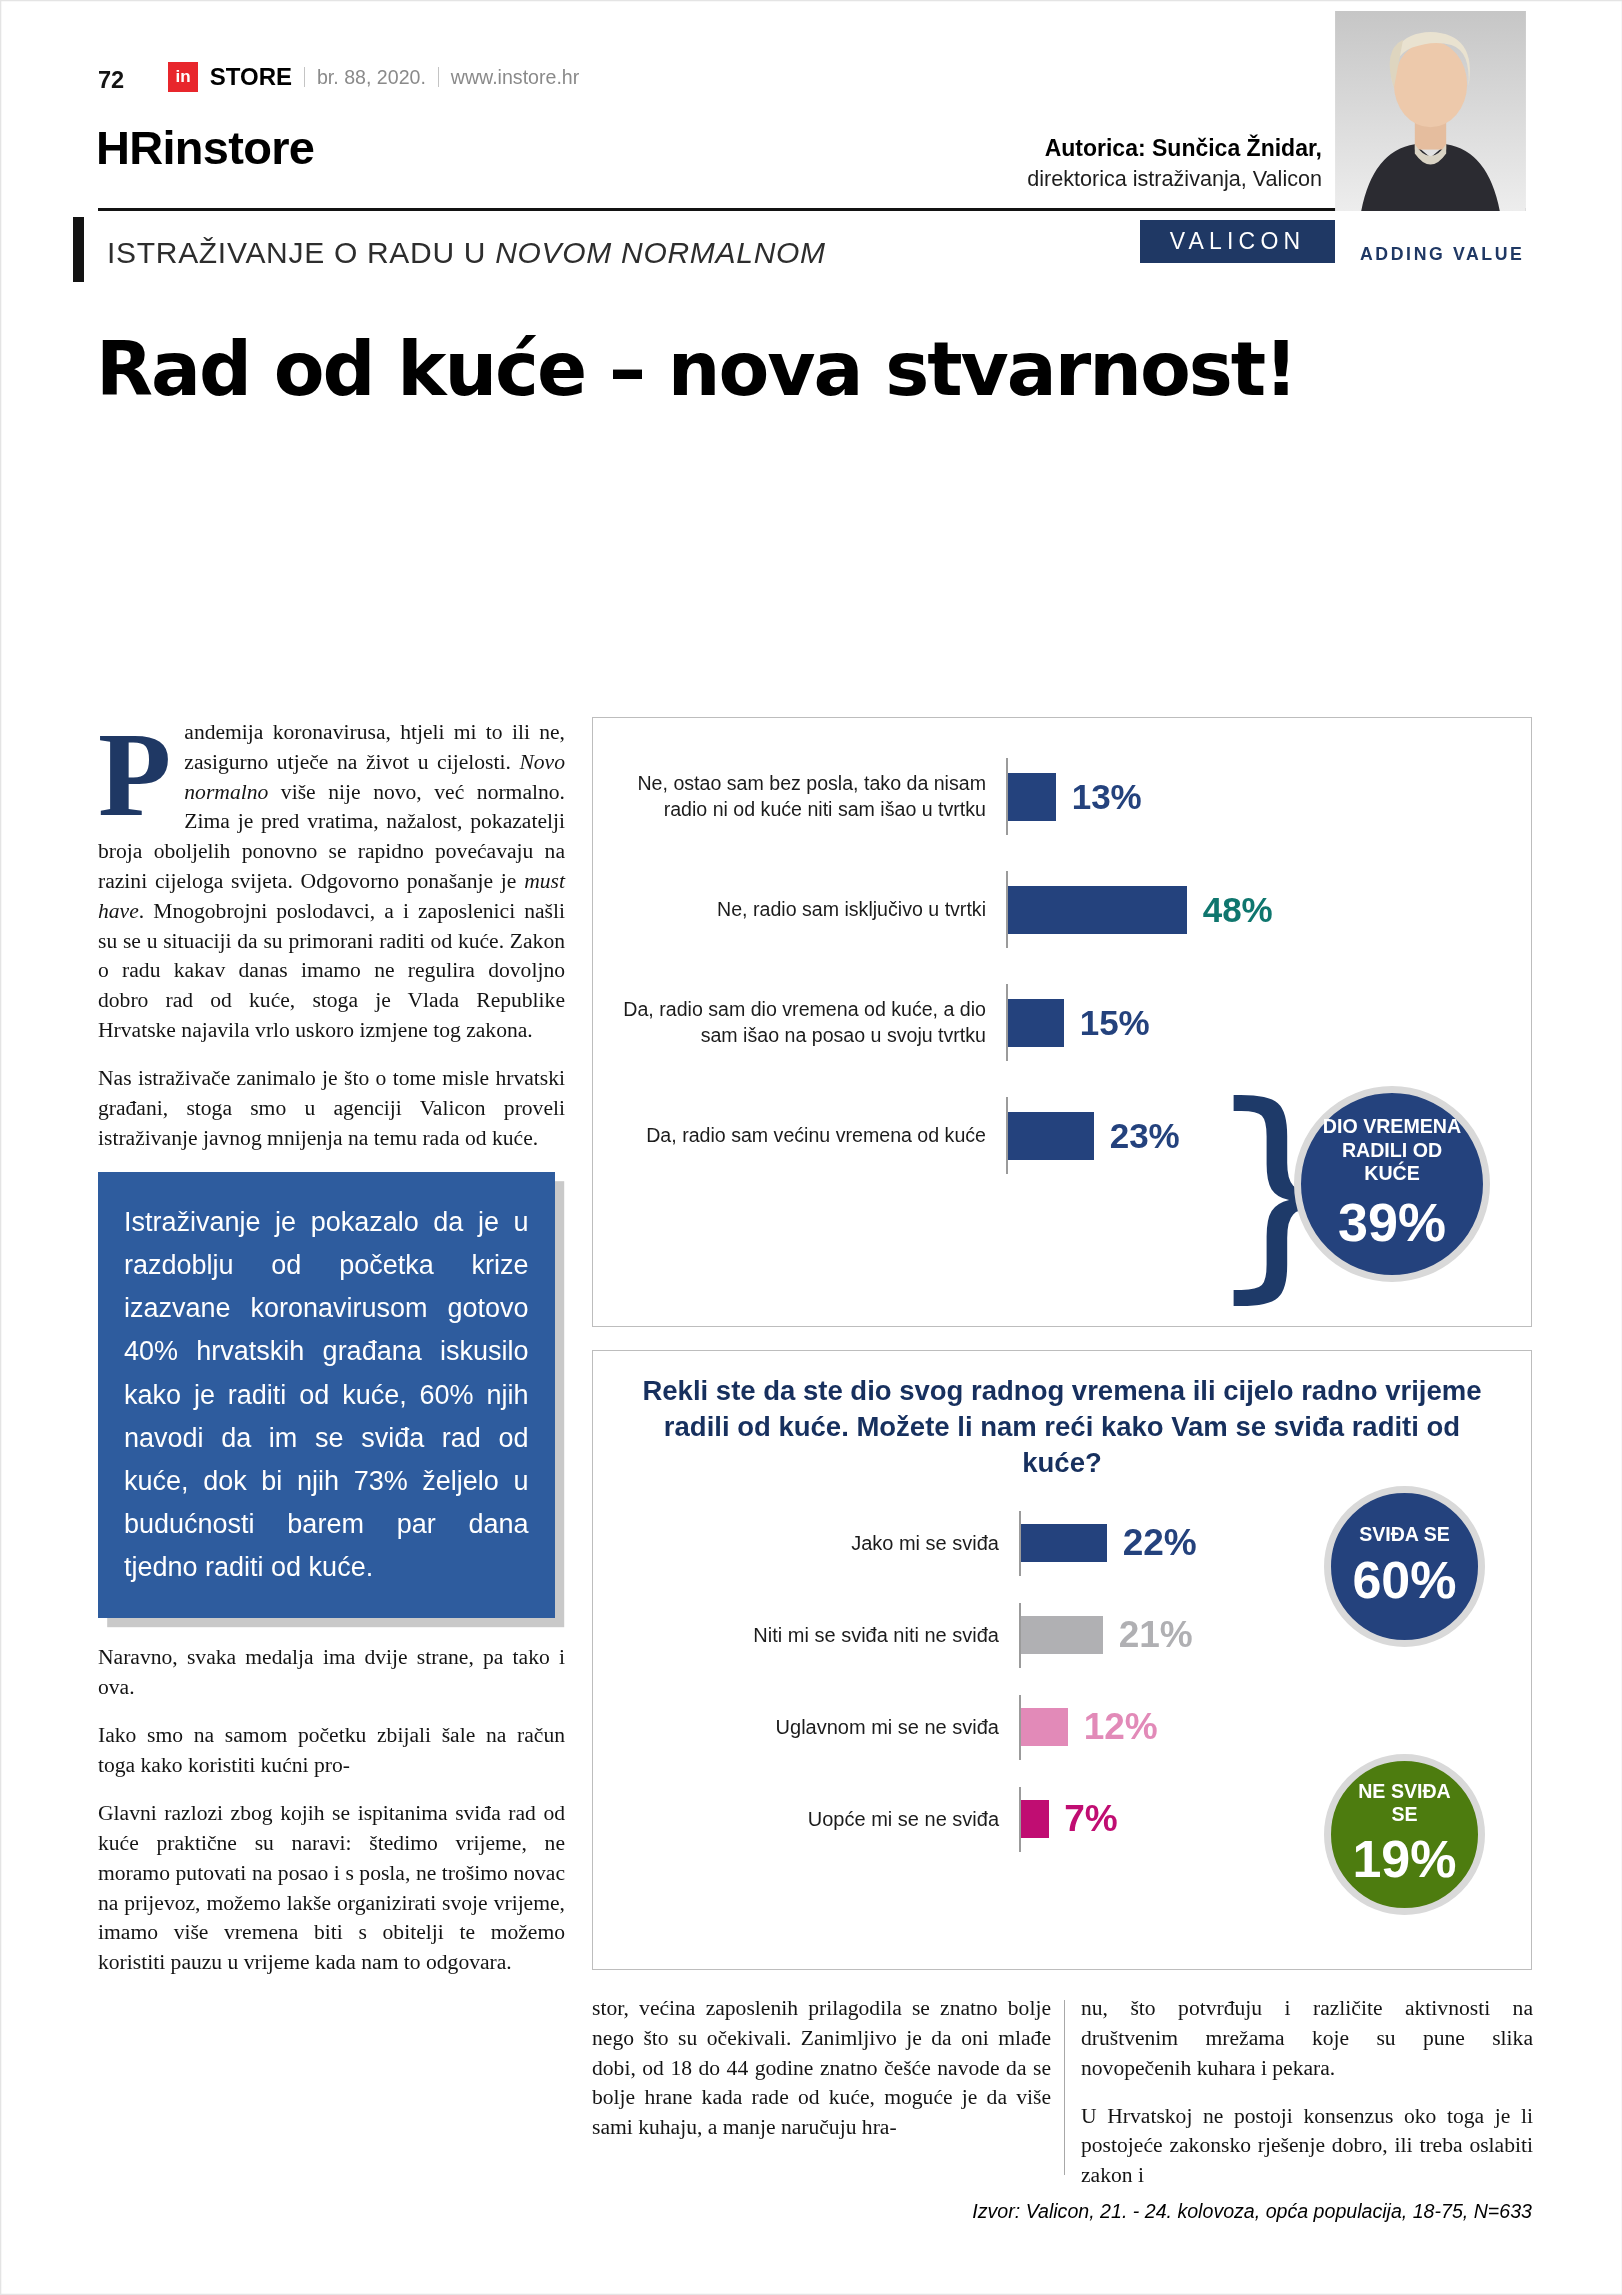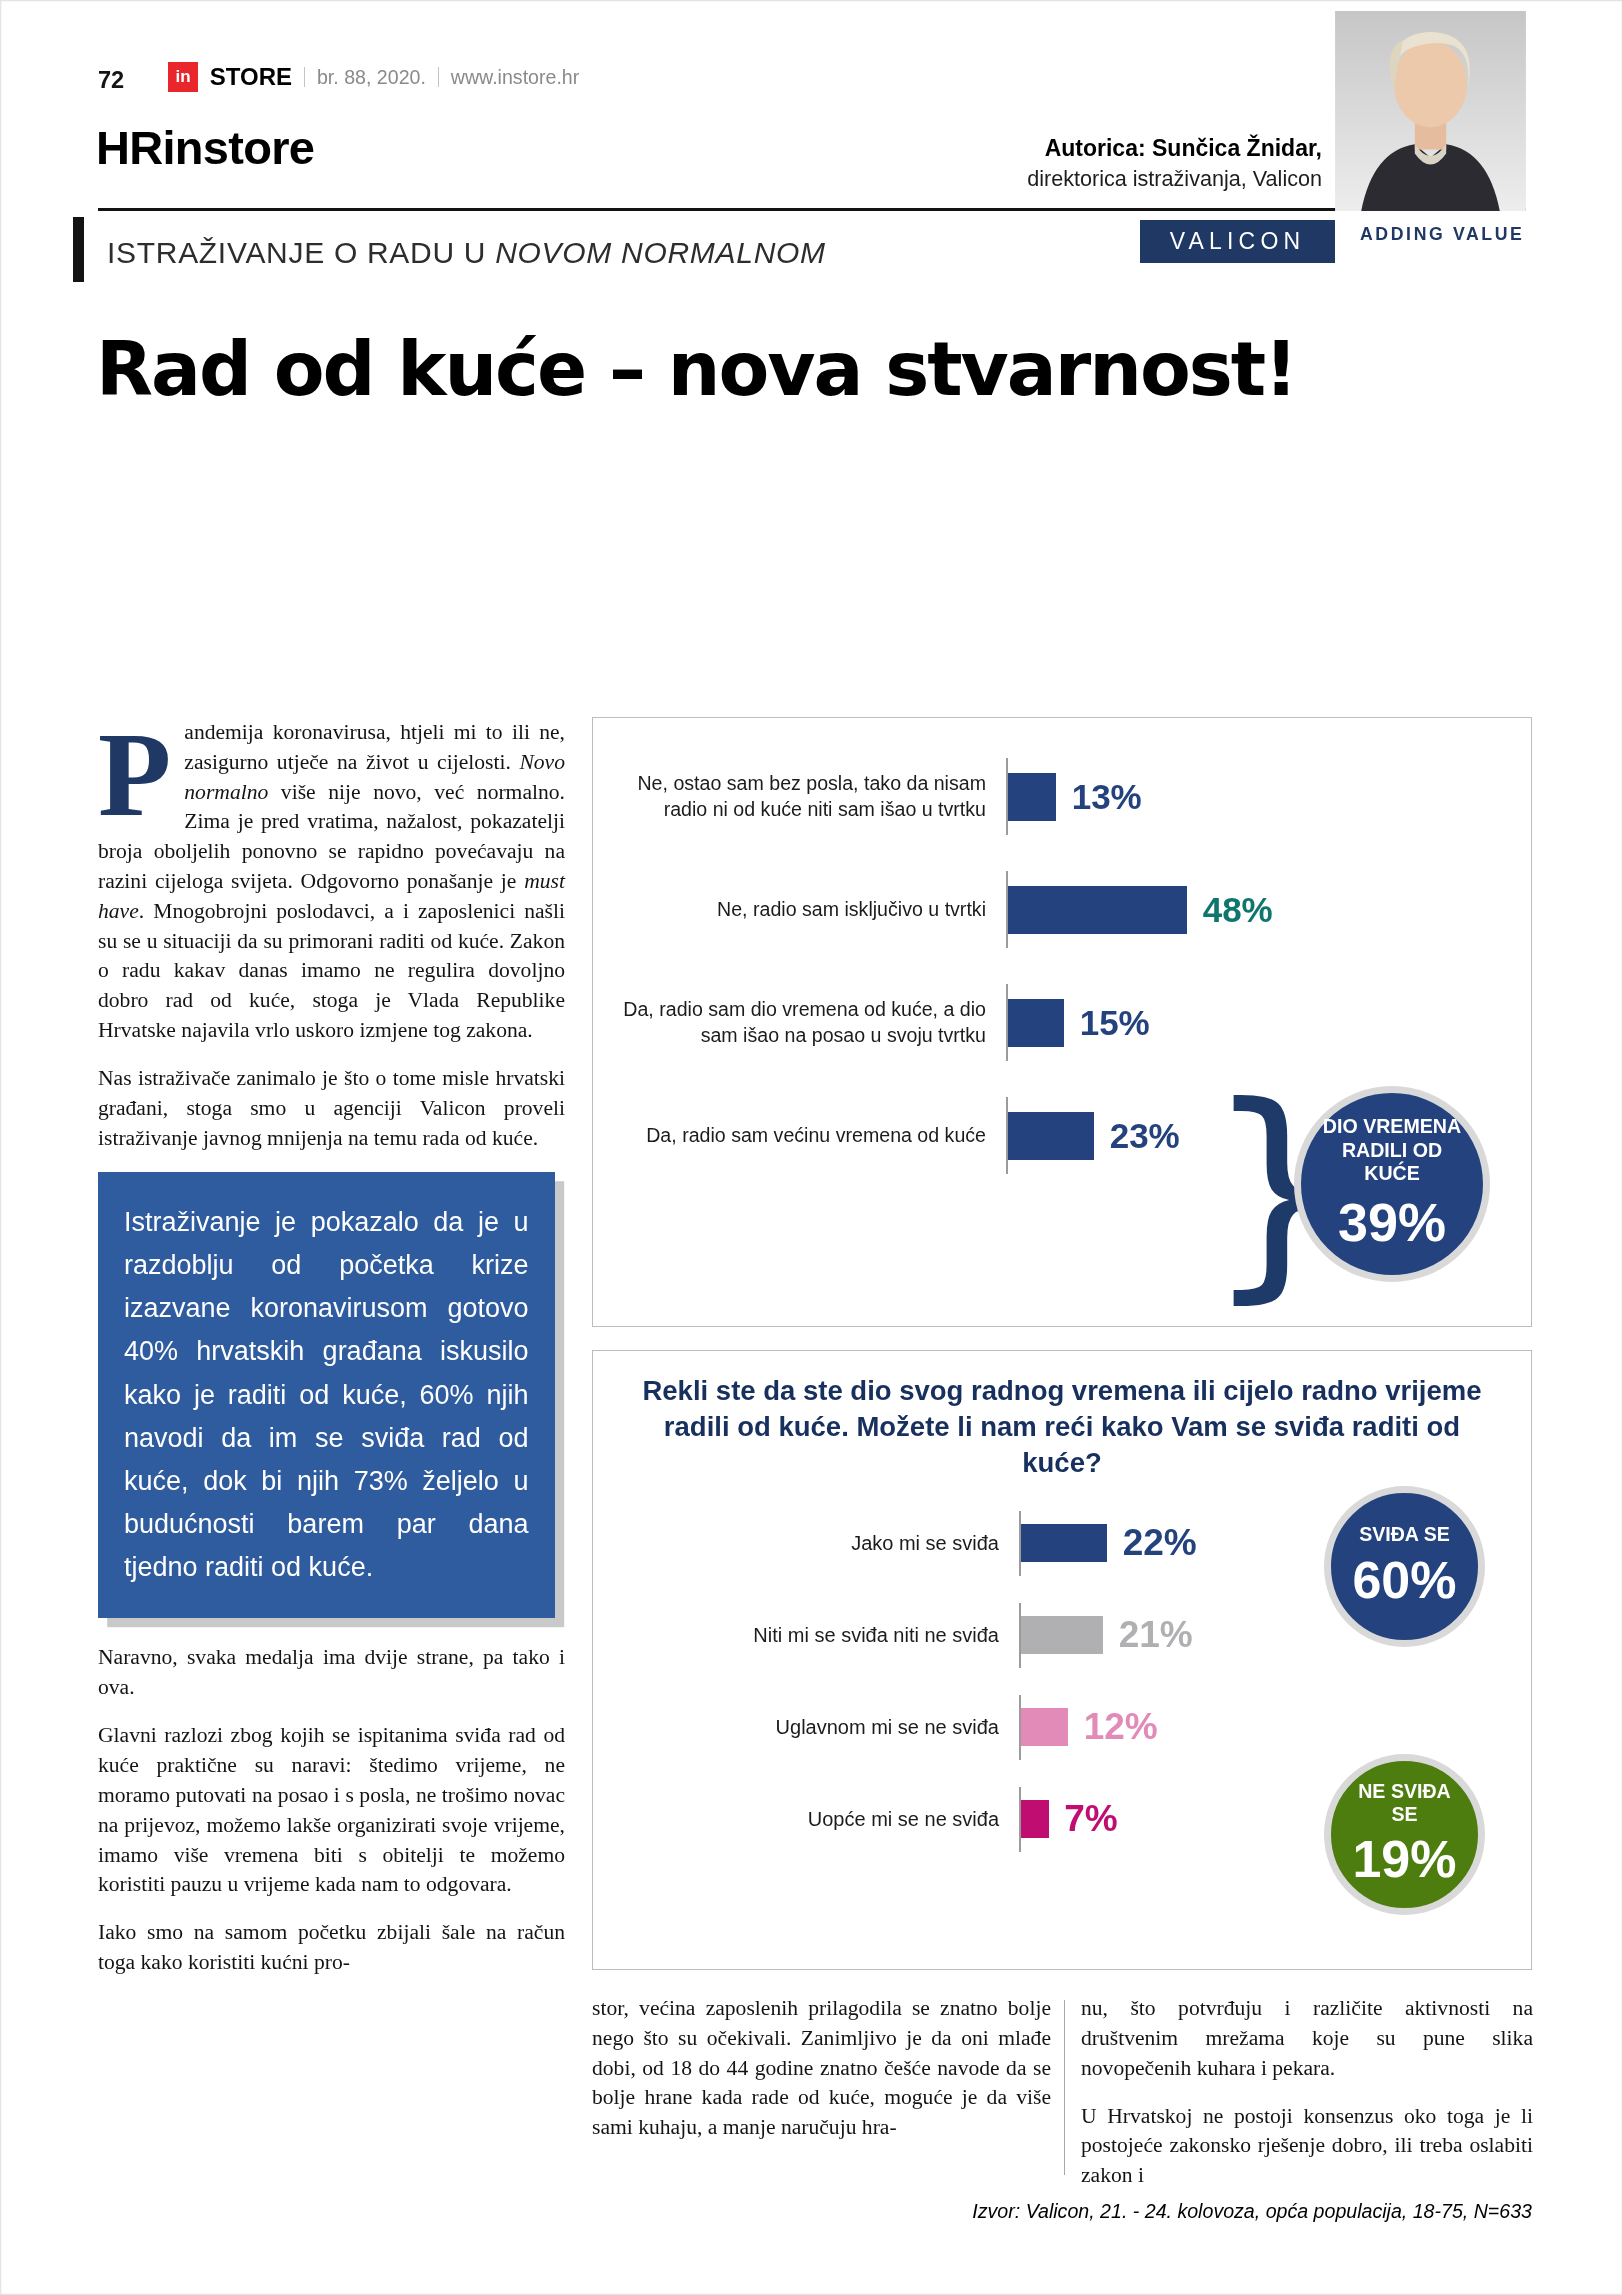--- a/index.html
+++ b/index.html
@@ -28,21 +28,21 @@
   .author-role { font-size:21.6px; margin-top:3.9px; color:#1d1d1d; }
 
   .rule { position:absolute; left:98px; top:208px; width:1428px; height:2.6px; background:#131313; }
 
   .kicker-tab { position:absolute; left:73px; top:217px; width:10.5px; height:65px; background:#131313; }
   .kicker { position:absolute; left:107px; top:236px; font-size:30px; color:#2d2d2d; letter-spacing:0.7px; }
   .kicker .it { font-style:italic; }
 
   .valicon-box { position:absolute; left:1140px; top:220px; width:195px; height:43px; background:#1f3864; color:#fff;
     display:flex; align-items:center; justify-content:center; font-size:23px; letter-spacing:5.2px; }
-  .valicon-tag { position:absolute; left:1360px; top:224px; font-size:17.7px; letter-spacing:2.6px; color:#1f3864; font-weight:bold; }
+  .valicon-tag { position:absolute; left:1360px; top:244px; font-size:17.7px; letter-spacing:2.6px; color:#1f3864; font-weight:bold; }
 
   
   .headline { position:absolute; left:96px; top:326px; width:1446px;
     font-family:"DejaVu Sans", sans-serif; font-weight:bold; font-size:74px; letter-spacing:-2px; color:#000; }
   .lead { position:absolute; left:98px; top:505px; width:1438px; font-size:29px; line-height:1.4; color:#3d3d3d; }
 
   
   .left-col { position:absolute; left:98px; top:718px; width:467px; }
   .left-col p, .bcol p {
     font-family:"Liberation Serif", serif; font-size:21.6px; line-height:1.38;
@@ -149,22 +149,22 @@
   <div class="valicon-box">VALICON</div>
   <div class="valicon-tag">ADDING VALUE</div>
 
   <h1 class="headline">Rad od kuće – nova stvarnost!</h1>
 
   <div class="left-col">
     <p><span class="dropcap">P</span><span><span>andemija koronavirusa, htjeli mi to ili ne, zasigurno utječe na život u cijelosti. </span><span style="font-style: italic;">Novo normalno</span><span> više nije novo, već normalno. Zima je pred vratima, nažalost, pokazatelji broja oboljelih ponovno se rapidno povećavaju na razini cijeloga svijeta. Odgovorno ponašanje je </span><span style="font-style: italic;">must have</span><span>. Mnogobrojni poslodavci, a i zaposlenici našli su se u situaciji da su primorani raditi od kuće. Zakon o radu kakav danas imamo ne regulira dovoljno dobro rad od kuće, stoga je Vlada Republike Hrvatske najavila vrlo uskoro izmjene tog zakona.</span></span></p>
     <p>Nas istraživače zanimalo je što o tome misle hrvatski građani, stoga smo u agenciji Valicon proveli istraživanje javnog mnijenja na temu rada od kuće.</p>
     <div class="highlight">Istraživanje je pokazalo da je u razdoblju od početka krize izazvane koronavirusom gotovo 40% hrvatskih građana iskusilo kako je raditi od kuće, 60% njih navodi da im se sviđa rad od kuće, dok bi njih 73% željelo u budućnosti barem par dana tjedno raditi od kuće.</div>
     <p>Naravno, svaka medalja ima dvije strane, pa tako i ova.</p>
+    <p>Iako smo na samom početku zbijali šale na račun toga kako koristiti kućni pro-</p>
     <p>Glavni razlozi zbog kojih se ispitanima sviđa rad od kuće praktične su naravi: štedimo vrijeme, ne moramo putovati na posao i s posla, ne trošimo novac na prijevoz, možemo lakše organizirati svoje vrijeme, imamo više vremena biti s obitelji te možemo koristiti pauzu u vrijeme kada nam to odgovara.</p>
-    <p>Iako smo na samom početku zbijali šale na račun toga kako koristiti kućni pro-</p>
   </div>
 
   <section class="chart-box chart1">
     <div class="rows">
         <div class="bar-row">
           <div class="bar-label">Ne, ostao sam bez posla, tako da nisam radio ni od kuće niti sam išao u tvrtku</div>
           <div class="bar-track">
             <div class="bar" style="width: 48px; background: rgb(36, 66, 125);"></div>
             <div class="bar-value" style="color: rgb(36, 66, 125);">13%</div>
           </div>

